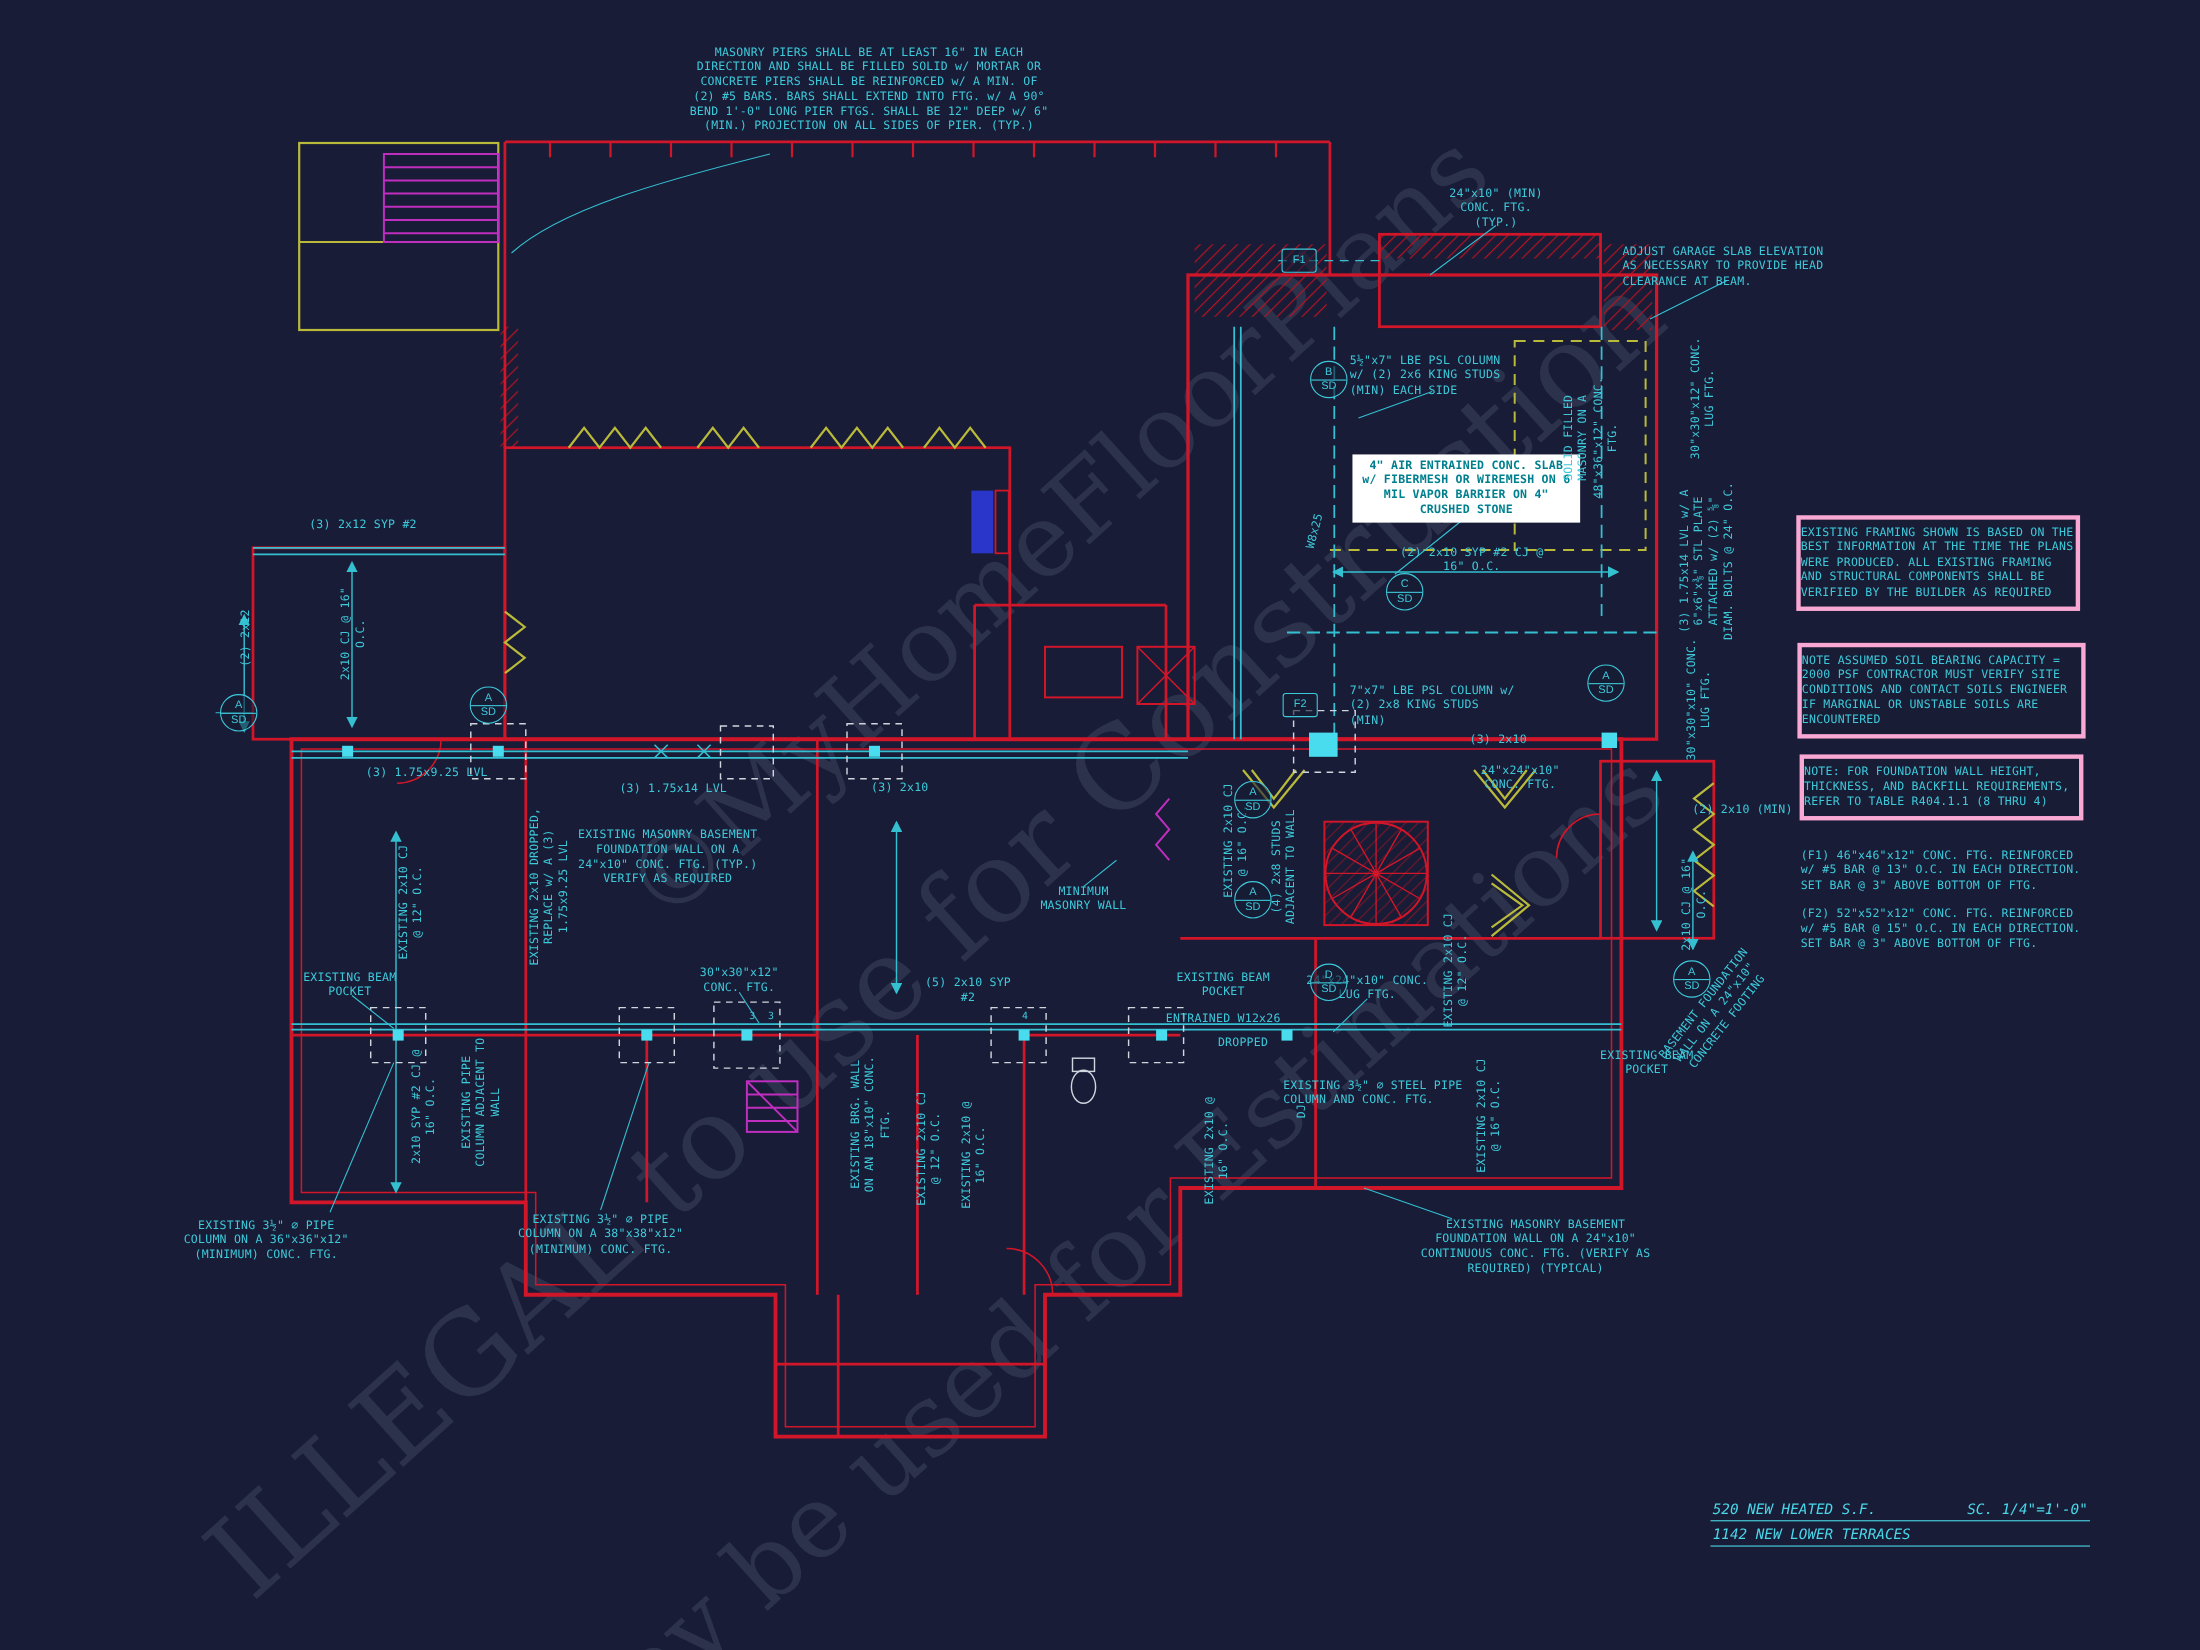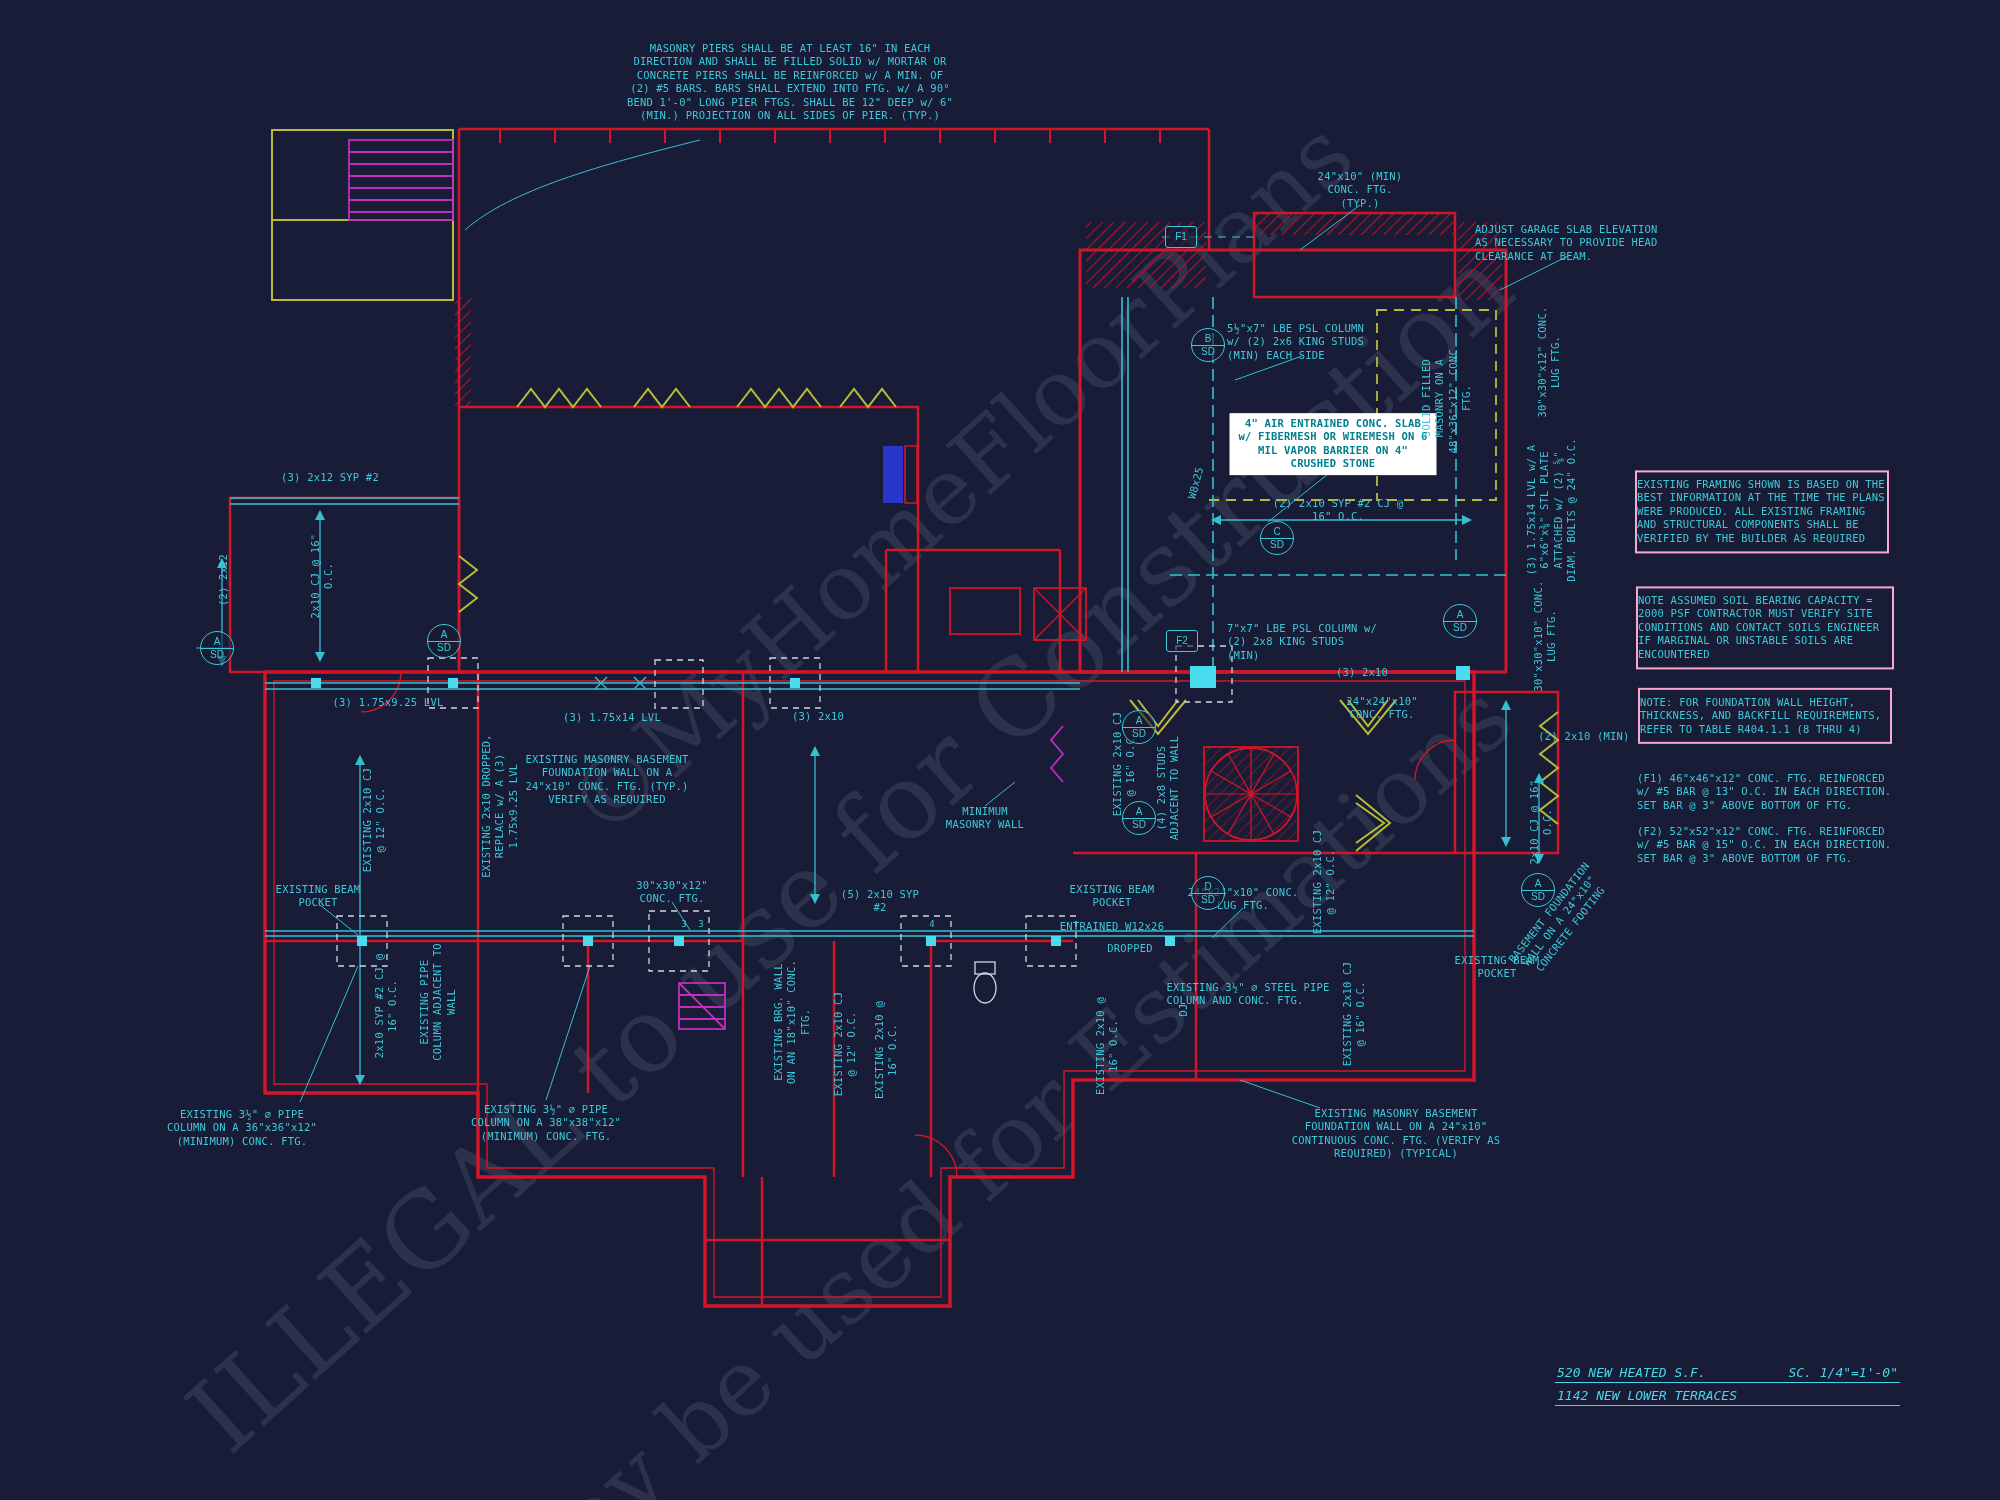--- a/index.html
+++ b/index.html
@@ -3,21 +3,21 @@
 <meta charset="utf-8">
 <style>
   html,body{margin:0;padding:0;background:#10142a;}
   #sheet{position:relative;width:2000px;height:1500px;background:#181c36;overflow:hidden;
          font-family:"DejaVu Sans", sans-serif;}
   #drawing{position:absolute;left:0;top:0;width:2000px;height:1500px;}
   
   .ann{position:absolute;color:#3ec9da;font-family:"DejaVu Sans Mono",monospace;font-size:10.5px;
        line-height:1.28;letter-spacing:.2px;text-align:center;pointer-events:none;
        transform:translate(-50%,-50%);white-space:pre-line;}
-  .ann.box{border:2px solid #f9a8d4;padding:6px 0;background:rgba(24,28,54,.88);}
+  .ann.box{border:4px solid #f9a8d4;padding:6px 0;background:rgba(24,28,54,.88);}
   .ann.hl{background:#ffffff;color:#00808f;font-weight:bold;padding:4px 6px;}
   
   .marker{position:absolute;width:32px;height:32px;border:1.5px solid #3ec9da;border-radius:50%;
           transform:translate(-50%,-50%);display:flex;flex-direction:column;align-items:center;
           justify-content:center;color:#3ec9da;font-family:Liberation Sans, sans-serif;font-size:10px;
           line-height:1;background:rgba(24,28,54,.6);margin-left:36px;}
   .marker i{display:block;width:100%;border-top:1px solid #3ec9da;margin:1px 0;}
   .marker.hex{width:30px;height:20px;border-radius:3px;}
   
   .wm{position:absolute;color:rgba(168,178,208,.15);font-family:"DejaVu Serif",serif;

